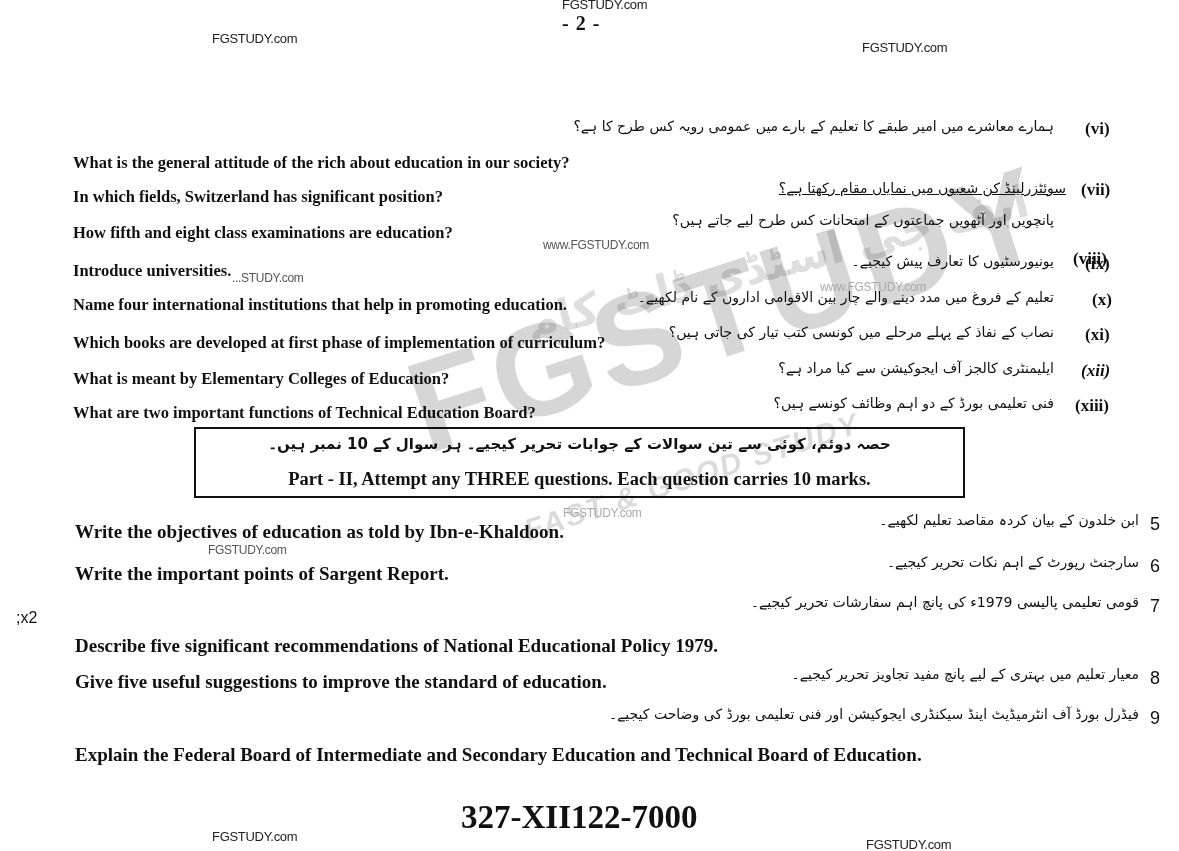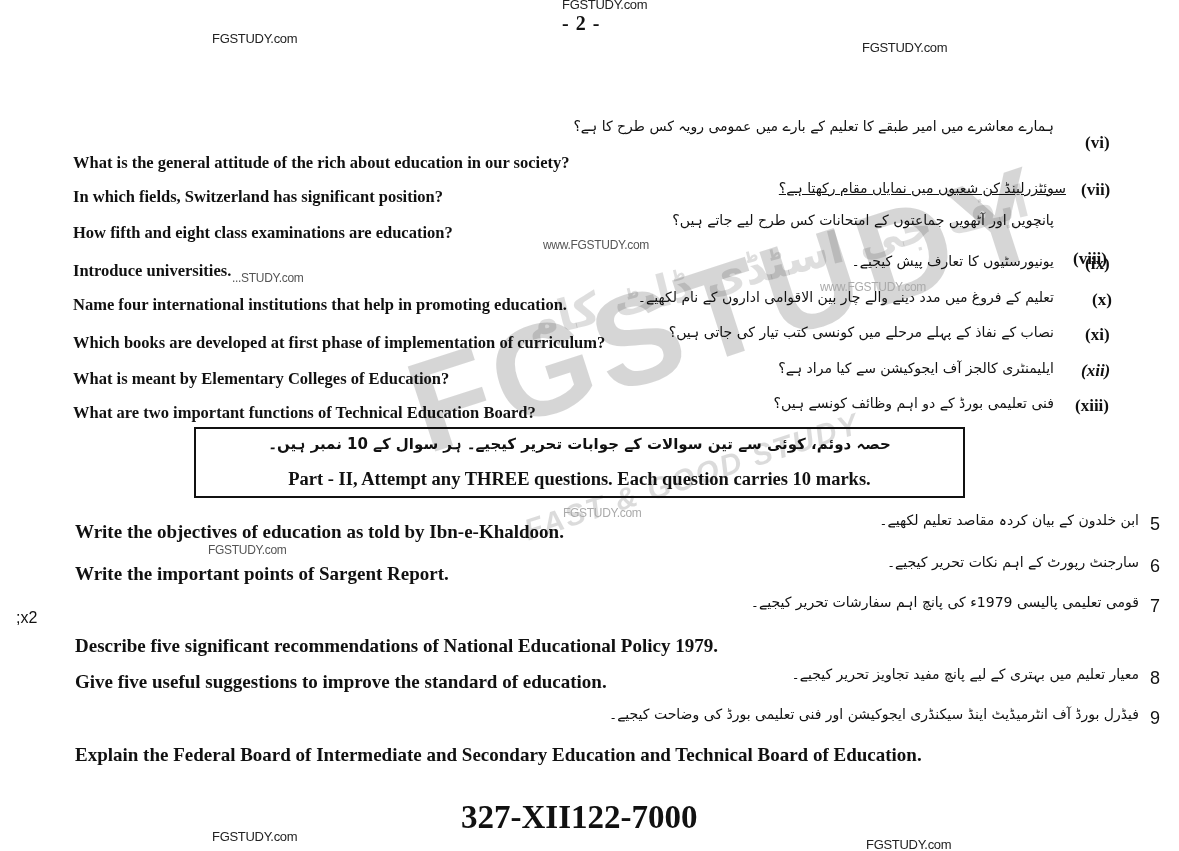--- a/index.html
+++ b/index.html
@@ -61,21 +61,21 @@
 <div class="big-watermark-sub">FAST &amp; GOOD STUDY</div>
 <div class="urdu-watermark">ایف جی اسٹڈی ڈاٹ کام</div>
 
 <div class="wm" style="left:562px;top:-3px;">FGSTUDY.com</div>
 <div class="page-num">- 2 -</div>
 <div class="wm" style="left:212px;top:31px;">FGSTUDY.com</div>
 <div class="wm" style="left:862px;top:40px;">FGSTUDY.com</div>
 
 <div>
 
-  <div class="roman" style="left:1085px;top:133px;">(vi)</div>
+  <div class="roman" style="left:1085px;top:119px;">(vi)</div>
   <div class="ur" style="right:125px;top:118px;">ہمارے معاشرے میں امیر طبقے کا تعلیم کے بارے میں عمومی رویہ کس طرح کا ہے؟</div>
   <div class="en" style="top:153px;">What is the general attitude of the rich about education in our society?</div>
 
   <div class="roman" style="left:1081px;top:180px;">(vii)</div>
   <div class="ur" style="right:113px;top:180px;text-decoration:underline;">سوئٹزرلینڈ کن شعبوں میں نمایاں مقام رکھتا ہے؟</div>
   <div class="en" style="top:187px;">In which fields, Switzerland has significant position?</div>
 
   <div class="roman" style="left:1073px;top:213px;margin-top:36px;">(viii)</div>
   <div class="ur" style="right:125px;top:212px;text-align:right;">پانچویں اور آٹھویں جماعتوں کے امتحانات کس طرح لیے جاتے ہیں؟</div>
   <div class="en" style="top:223px;">How fifth and eight class examinations are education?</div>

